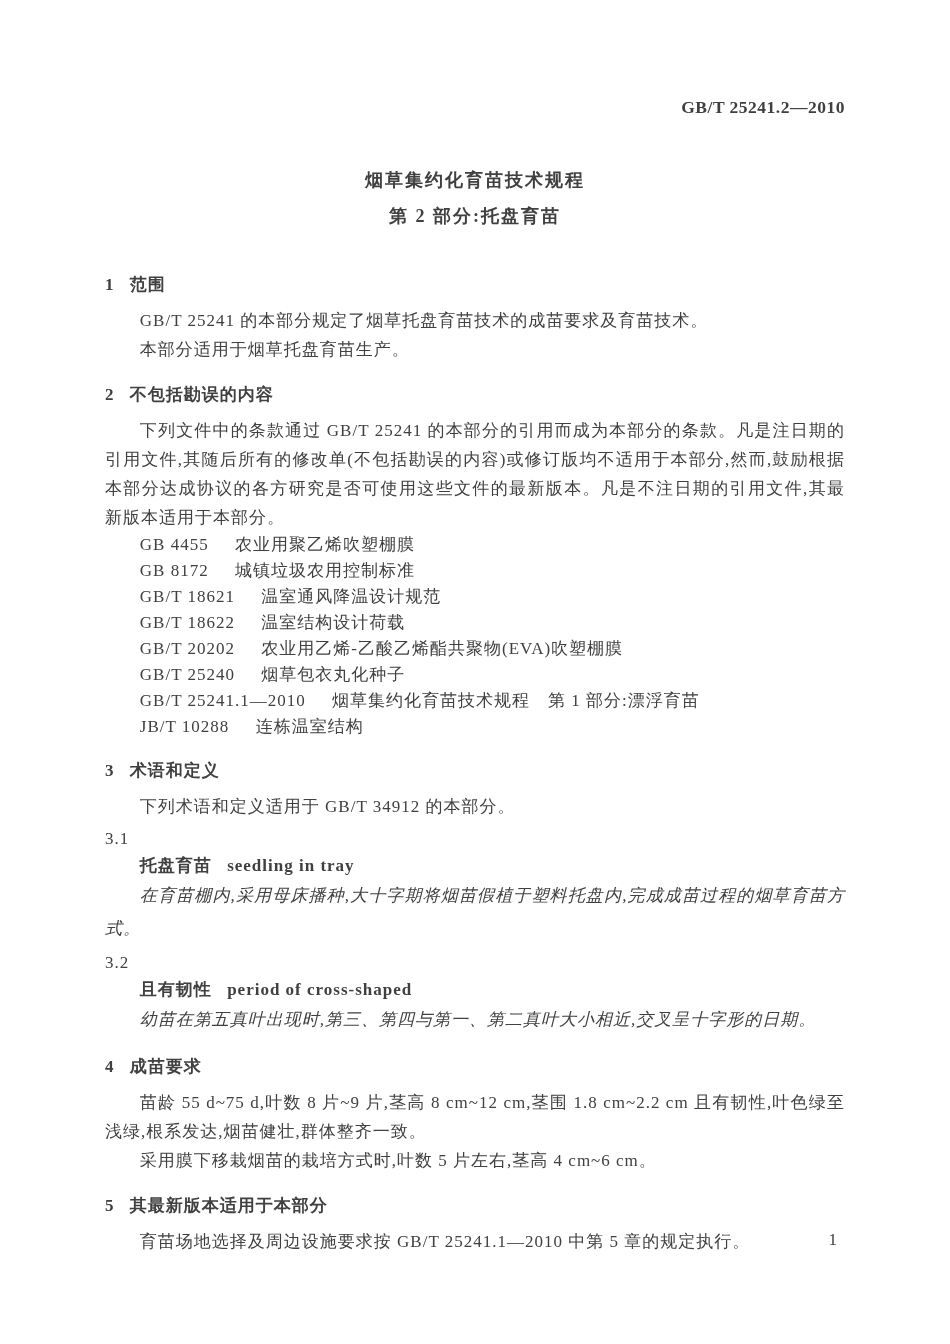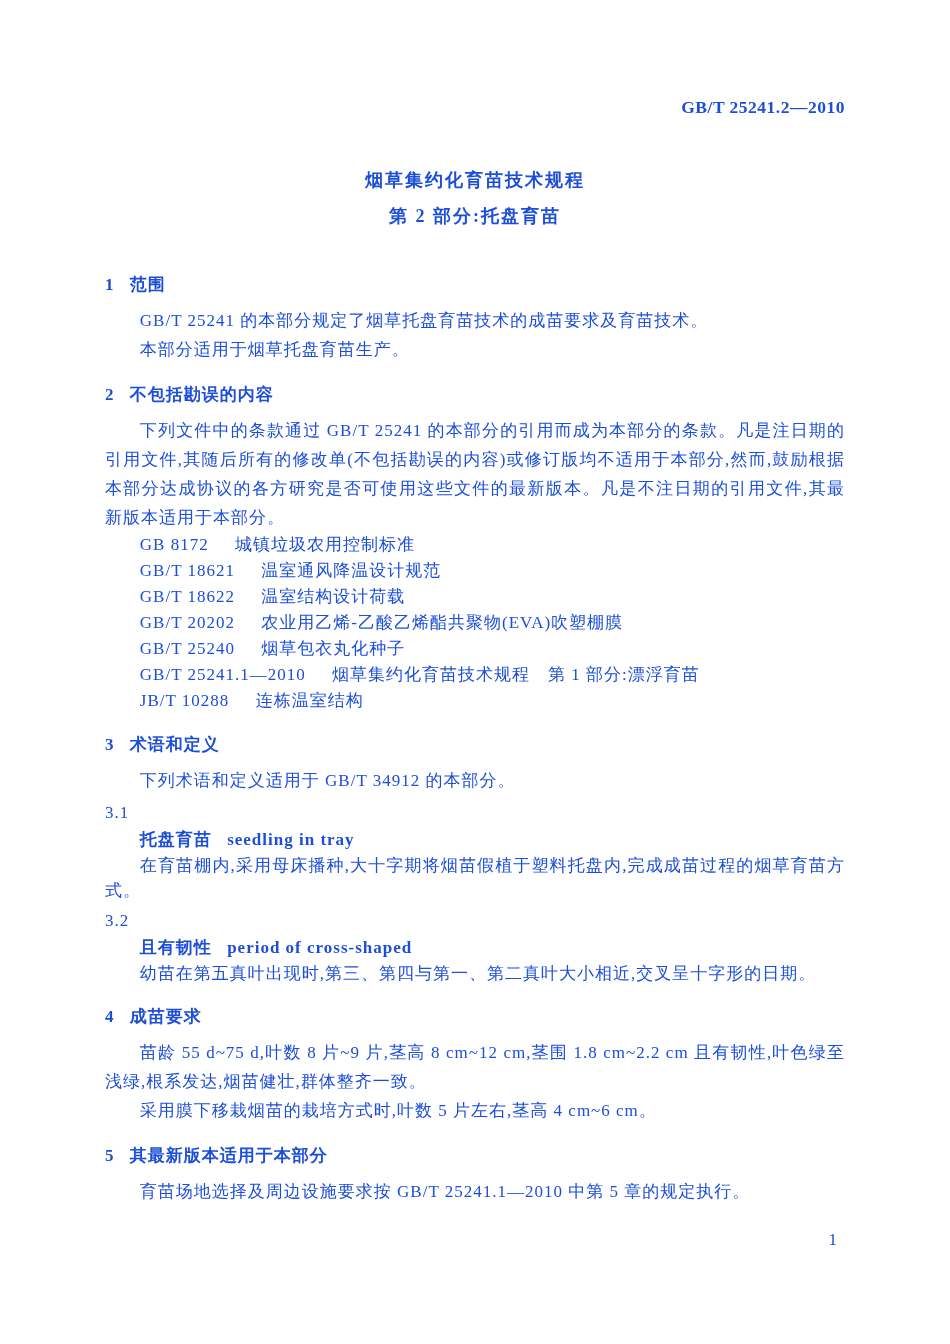--- a/index.html
+++ b/index.html
@@ -2,21 +2,21 @@
 <html><head>
 <meta charset="utf-8">
 <style>
   html, body { margin: 0; padding: 0; background: #ffffff; }
   .page {
     position: relative;
     width: 950px;
     height: 1344px;
     margin: 0 auto;
     background: #ffffff;
-    color: #1d4ed8;
+    color: #404040;
     font-family: "Liberation Serif", "DejaVu Serif", serif;
     font-size: 17px;
     letter-spacing: 1px;
     padding: 96px 105px 0 105px;
     box-sizing: border-box;
     overflow: hidden;
   }
   .doc-number {
     text-align: right;
     font-weight: bold;
@@ -44,21 +44,21 @@
     text-indent: 2.05em;
     line-height: 29px;
     text-align: justify;
   }
   .refs { margin-left: 2.05em; }
   .ref-line { line-height: 26px; }
   .ref-title { margin-left: 1.55em; }
   .term-num { line-height: 27px; margin-top: 4px; }
   .term-name { margin-left: 2.05em; font-weight: bold; line-height: 27px; }
   .term-en { margin-left: 0.9em; }
-  .term-def { line-height: 25px; }
+  .term-def { line-height: 33px; font-style: italic; }
   .page-num {
     position: absolute;
     right: 112px;
     bottom: 94px;
     font-size: 17px;
   }
 </style>
 </head>
 <body>
 
@@ -76,20 +76,23 @@
   </div>
   <p class="para">GB/T 25241 的本部分规定了烟草托盘育苗技术的成苗要求及育苗技术。</p>
   <p class="para">本部分适用于烟草托盘育苗生产。</p>
 
   <div class="sec-heading">
     <span class="sec-num">2</span><span>不包括勘误的内容</span>
   </div>
   <p class="para">下列文件中的条款通过 GB/T 25241 的本部分的引用而成为本部分的条款。凡是注日期的引用文件,其随后所有的修改单(不包括勘误的内容)或修订版均不适用于本部分,然而,鼓励根据本部分达成协议的各方研究是否可使用这些文件的最新版本。凡是不注日期的引用文件,其最新版本适用于本部分。</p>
 
   <div class="refs">
+    <div class="ref-line">
+      <span class="ref-code">GB 4455</span><span class="ref-title">农业用聚乙烯吹塑棚膜</span>
+    </div>
     <div class="ref-line">
       <span class="ref-code">GB 8172</span><span class="ref-title">城镇垃圾农用控制标准</span>
     </div>
     <div class="ref-line">
       <span class="ref-code">GB/T 18621</span><span class="ref-title">温室通风降温设计规范</span>
     </div>
     <div class="ref-line">
       <span class="ref-code">GB/T 18622</span><span class="ref-title">温室结构设计荷载</span>
     </div>
     <div class="ref-line">

